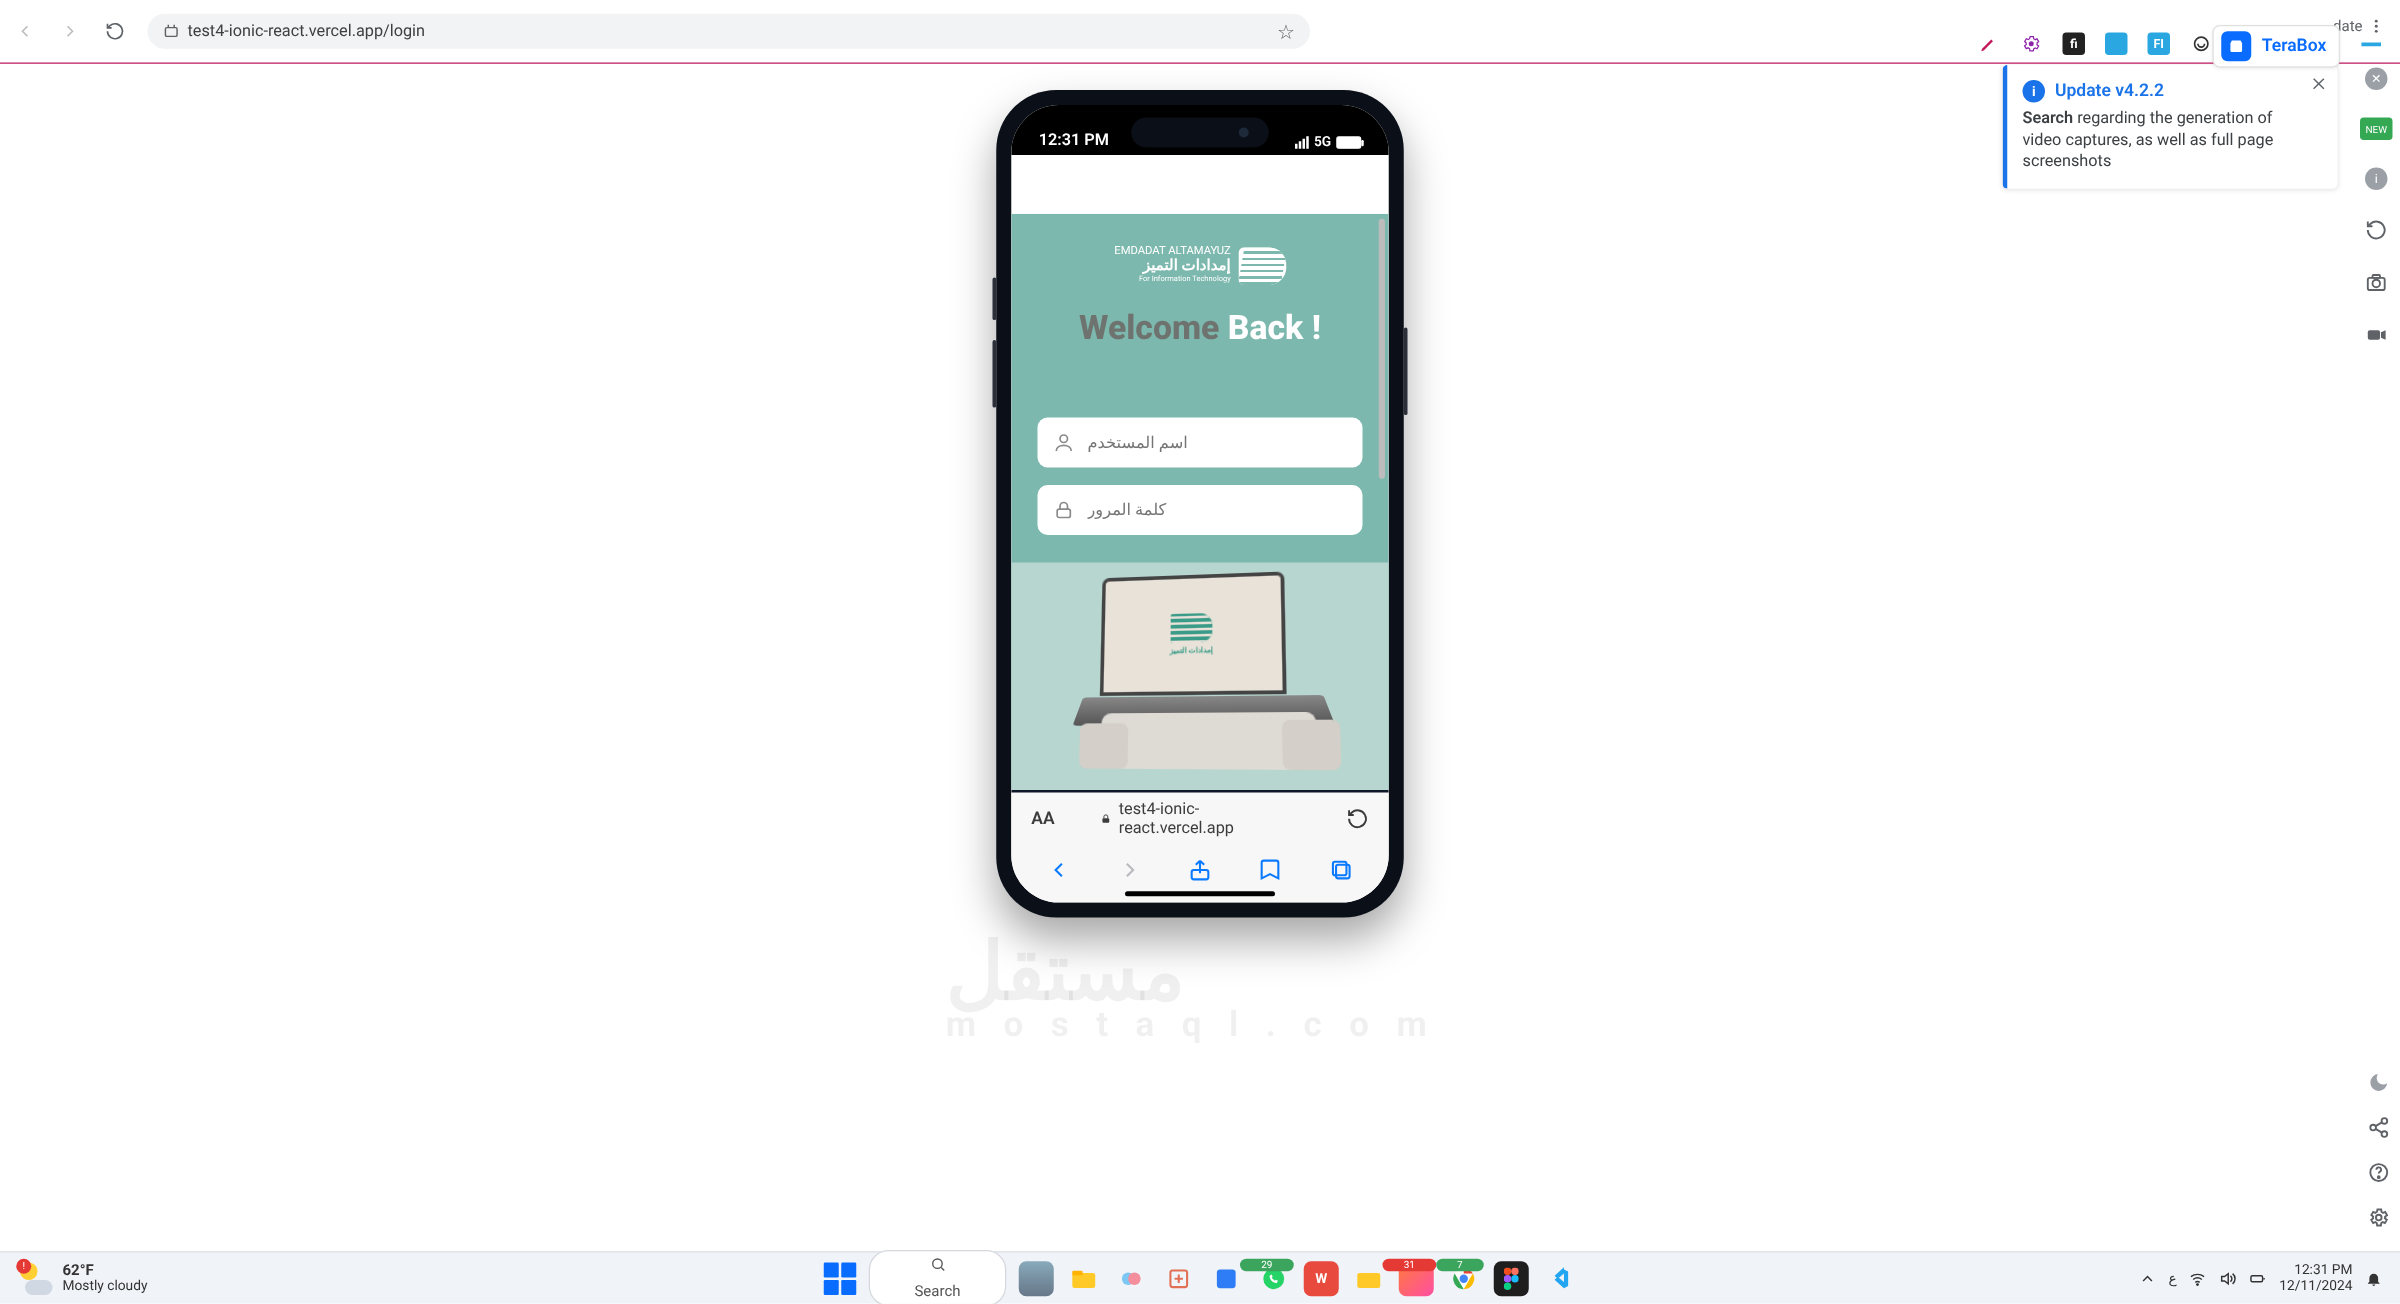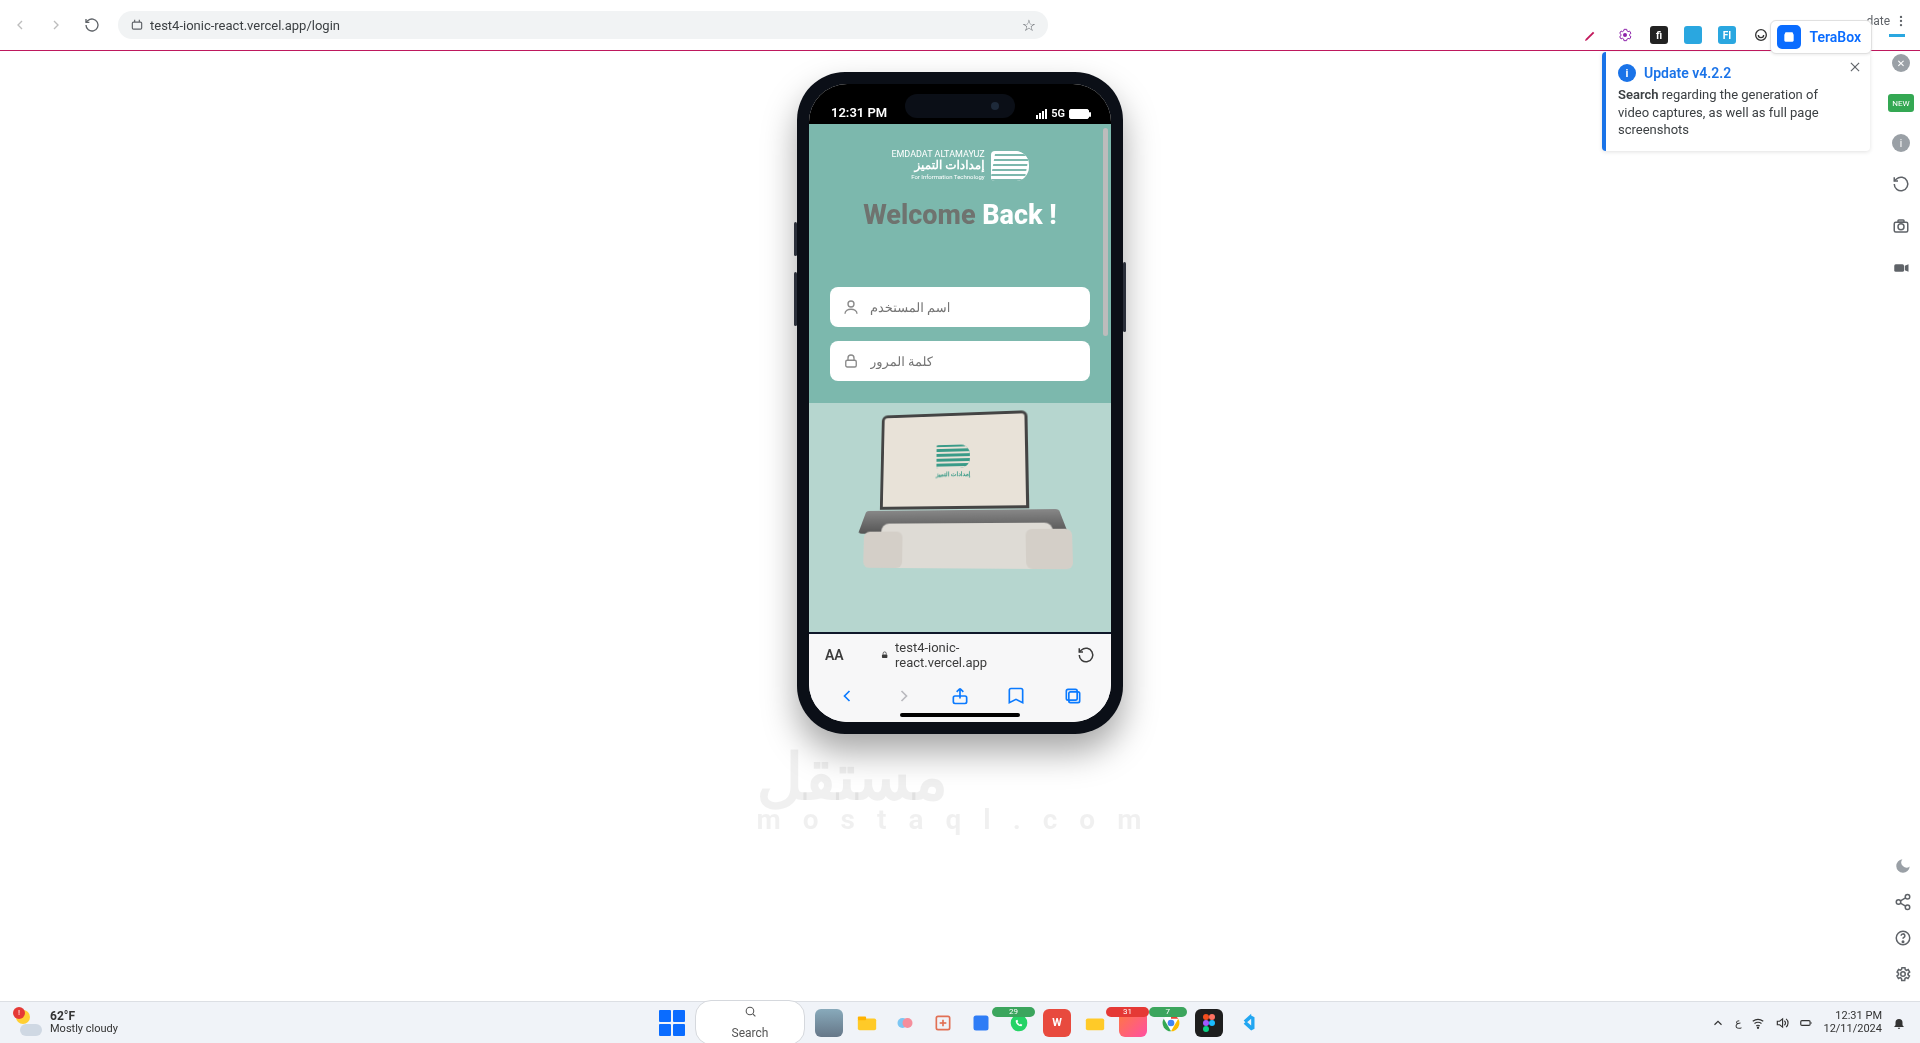--- a/index.html
+++ b/index.html
@@ -60,21 +60,21 @@
 
   .status-bar { height:40px; background:#000; color:#fff; display:flex; align-items:flex-end; justify-content:space-between; padding:0 22px 4px; font-size:13px; font-weight:600;}
   .status-right{display:flex;align-items:center;gap:4px;font-size:11px;}
   .sig{display:inline-flex;gap:1px;align-items:flex-end;}
   .sig span{width:2px;background:#fff;display:inline-block;}
   .sig span:nth-child(1){height:4px}.sig span:nth-child(2){height:6px}.sig span:nth-child(3){height:8px}.sig span:nth-child(4){height:10px}
   .batt{width:20px;height:10px;border:1px solid #fff;border-radius:2px;position:relative;background:#fff;}
   .batt::after{content:"";position:absolute;right:-3px;top:2px;width:2px;height:5px;background:#fff;border-radius:1px;}
 
   
-  .viewport { flex:1; position:relative; overflow:hidden; }
+  .viewport { flex:1; position:relative; overflow:hidden;margin-top:47px; }
   .viewport-scroll { position:absolute; right:3px; top:4px; width:5px; height:208px; background:#bcbcbc; border-radius:3px;}
   .login-page { position:absolute; inset:0; background:#7cb8ad; display:flex; flex-direction:column; align-items:center; }
 
   .brand { margin-top:26px; display:flex; align-items:center; gap:6px; }
   .brand-mark{width:38px;height:30px;background:#fff;border-radius:4px 14px 14px 4px;position:relative;overflow:hidden;}
   .brand-mark::before{content:"";position:absolute;inset:0;background:repeating-linear-gradient(0deg,#7cb8ad 0 2px,#fff 2px 5px);transform:skewX(-10deg) scaleX(.9);}
   .brand-txt{color:#fff;font-size:9px;line-height:1.05;text-align:right;}
   .brand-txt b{font-size:12px;display:block;}
 
   .welcome { margin-top:18px; font-size:27px; font-weight:800; }

